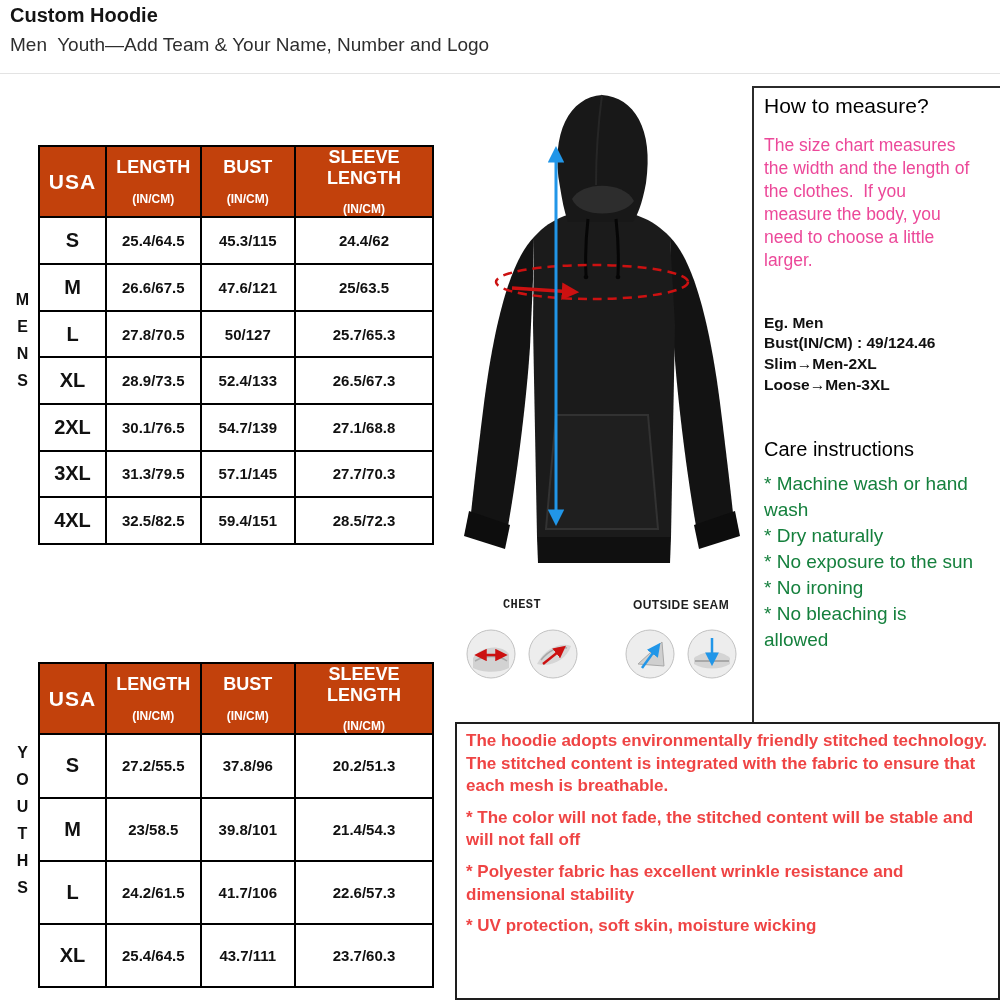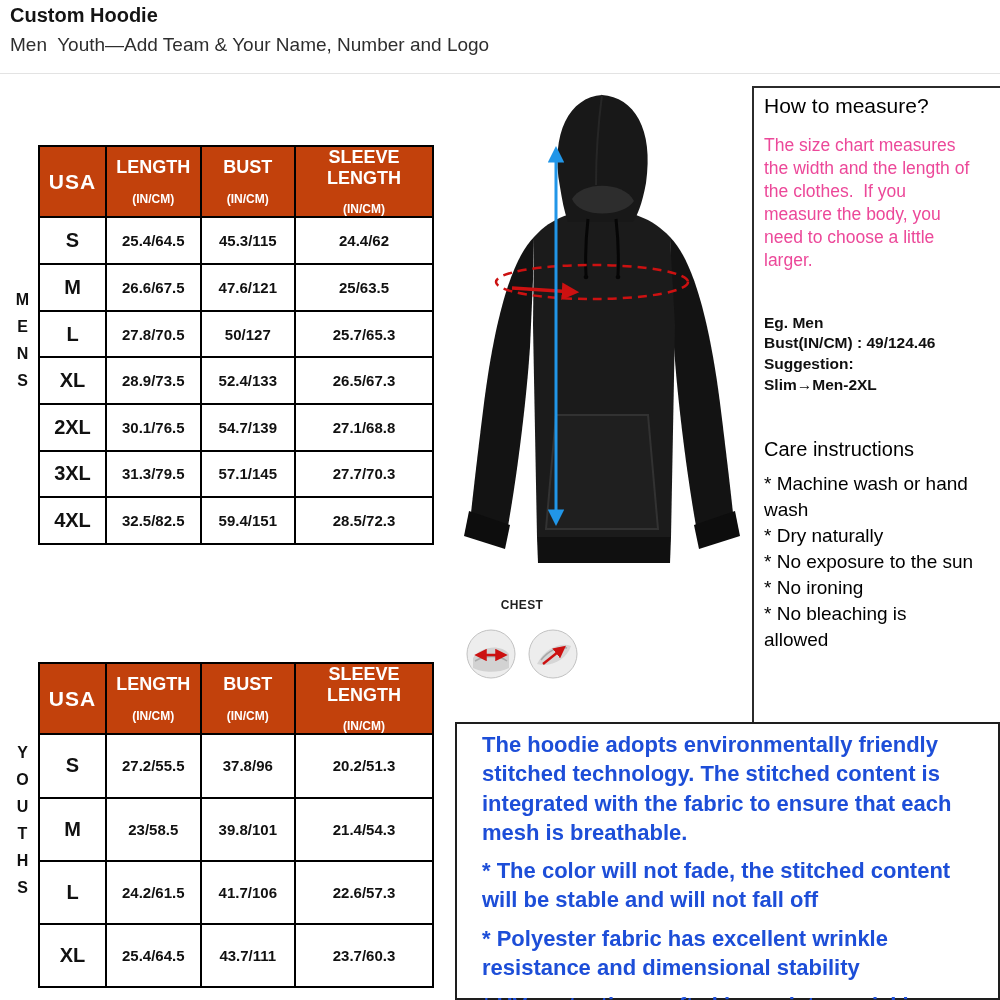--- a/index.html
+++ b/index.html
@@ -30,40 +30,40 @@
   td.val   { font-size:15px; font-weight:bold; }
   col.c-size{width:17%} col.c-len{width:24%} col.c-bust{width:24%} col.c-sleeve{width:35%}
 
   
   .hoodie-figure { position:absolute; left:438px; top:85px; width:304px; height:512px; }
   .hoodie-figure svg { width:100%; height:100%; display:block; }
 
   
   .figure-icons { position:absolute; left:440px; top:598px; width:320px; height:100px; }
   .icon-group { position:absolute; top:0; }
-  .icon-group.chest { left:22px; width:120px; }
+  .icon-group.chest { left:22px; width:120px;font-family:Liberation Mono, monospace; }
   .icon-group.seam  { left:168px; width:146px; }
   .icon-label { text-align:center; font-size:12px; font-weight:bold; color:#1f1f1f; letter-spacing:0.4px; }
   .icon-row { display:flex; justify-content:center; gap:10px; margin-top:16px; }
   .m-icon { width:52px; height:52px; }
 
   
   .vline { position:absolute; left:752px; top:86px; width:2px; height:638px; background:#2b2b2b; }
   .hline { position:absolute; left:752px; top:86px; width:248px; height:2px; background:#2b2b2b; }
   .right-col { position:absolute; left:764px; top:94px; width:212px; }
   .measure-title { margin:0 0 16px; font-size:21px; font-weight:normal; color:#000; }
   .measure-desc { margin:0; font-size:17.5px; line-height:1.32; white-space:pre-wrap; color:#ec4899; }
   .example { margin-top:40px; font-size:15.5px; font-weight:bold; line-height:1.35; color:#101010; }
   .care-title { margin:42px 0 10px; font-size:20px; font-weight:normal; color:#000; }
-  .care-list div { font-size:19px; line-height:26px; color:#000000; }
+  .care-list div { font-size:19px; line-height:26px; color:#15803d; }
 
   
   .product-info { position:absolute; left:455px; top:722px; width:545px; height:278px;
                   border:2px solid #1e1e1e; box-sizing:border-box; padding:6px 9px; background:#fff; }
-  .product-info p { margin:0 16px 9px; font-size:22px; font-weight:600; line-height:1.33; color:#1d4ed8; }
+  .product-info p { margin:0 0 9px; font-size:17px; font-weight:600; line-height:1.33; color:#ef4444; }
 </style>
 </head>
 <body>
 
 <svg width="0" height="0" style="position:absolute" aria-hidden="true">
   <defs>
     <marker id="arr-blue" viewBox="0 0 10 10" refX="7" refY="5" markerWidth="5.5" markerHeight="5.5" orient="auto-start-reverse">
       <path d="M0 0 L10 5 L0 10 Z" fill="#2196e8"></path>
     </marker>
     <marker id="arr-red" viewBox="0 0 10 10" refX="7" refY="5" markerWidth="5" markerHeight="5" orient="auto-start-reverse">
@@ -254,33 +254,49 @@
           <line x1="13" y1="27" x2="39" y2="27" stroke="#cc1111" stroke-width="2.5" marker-start="url(#arr-red)" marker-end="url(#arr-red)"></line>
         </svg>
         <svg class="m-icon" viewBox="0 0 52 52">
           <circle cx="26" cy="26" r="24" fill="#ededed" stroke="#c2c2c2"></circle>
           <path d="M10 36 C 18 20, 34 14, 44 18 C 40 30, 26 40, 10 36 Z" fill="#d6d6d6"></path>
           <path d="M14 32 C 22 22, 32 18, 40 20" fill="none" stroke="#a8a8a8" stroke-width="1.5"></path>
           <line x1="16" y1="36" x2="36" y2="20" stroke="#cc1111" stroke-width="2.5" marker-end="url(#arr-red)"></line>
         </svg>
       </div>
     </div>
+    <div class="icon-group seam">
+      <div class="icon-label">OUTSIDE SEAM</div>
+      <div class="icon-row">
+        <svg class="m-icon" viewBox="0 0 52 52">
+          <circle cx="26" cy="26" r="24" fill="#ededed" stroke="#c2c2c2"></circle>
+          <path d="M14 36 L 38 14 L 40 38 Z" fill="#cfcfcf" stroke="#a8a8a8"></path>
+          <line x1="18" y1="40" x2="34" y2="18" stroke="#2196e8" stroke-width="2.5" marker-end="url(#arr-blue)"></line>
+        </svg>
+        <svg class="m-icon" viewBox="0 0 52 52">
+          <circle cx="26" cy="26" r="24" fill="#ededed" stroke="#c2c2c2"></circle>
+          <path d="M8 30 C 18 22, 36 22, 44 30 L 44 36 C 34 42, 18 42, 8 36 Z" fill="#d4d4d4"></path>
+          <line x1="9" y1="33" x2="43" y2="33" stroke="#9a9a9a" stroke-width="1.5"></line>
+          <line x1="26" y1="10" x2="26" y2="34" stroke="#2196e8" stroke-width="2.5" marker-end="url(#arr-blue)"></line>
+        </svg>
+      </div>
+    </div>
   </div>
 
   <div class="hline"></div>
   <div class="vline"></div>
 
   <div class="right-col">
     <h3 class="measure-title">How to measure?</h3>
     <p class="measure-desc">The size chart measures the width and the length of the clothes.  If you measure the body, you need to choose a little larger.</p>
     <div class="example">
       <div>Eg. Men</div>
       <div>Bust(IN/CM) : 49/124.46</div>
-      <div>Suggestion:</div>
       <div>Slim→Men-2XL</div>
+      <div>Loose→Men-3XL</div>
     </div>
     <h4 class="care-title">Care instructions</h4>
     <div class="care-list">
       <div>* Machine wash or hand wash</div>
       <div>* Dry naturally</div>
       <div>* No exposure to the sun</div>
       <div>* No ironing</div>
       <div>* No bleaching is allowed</div>
     </div>
   </div>

